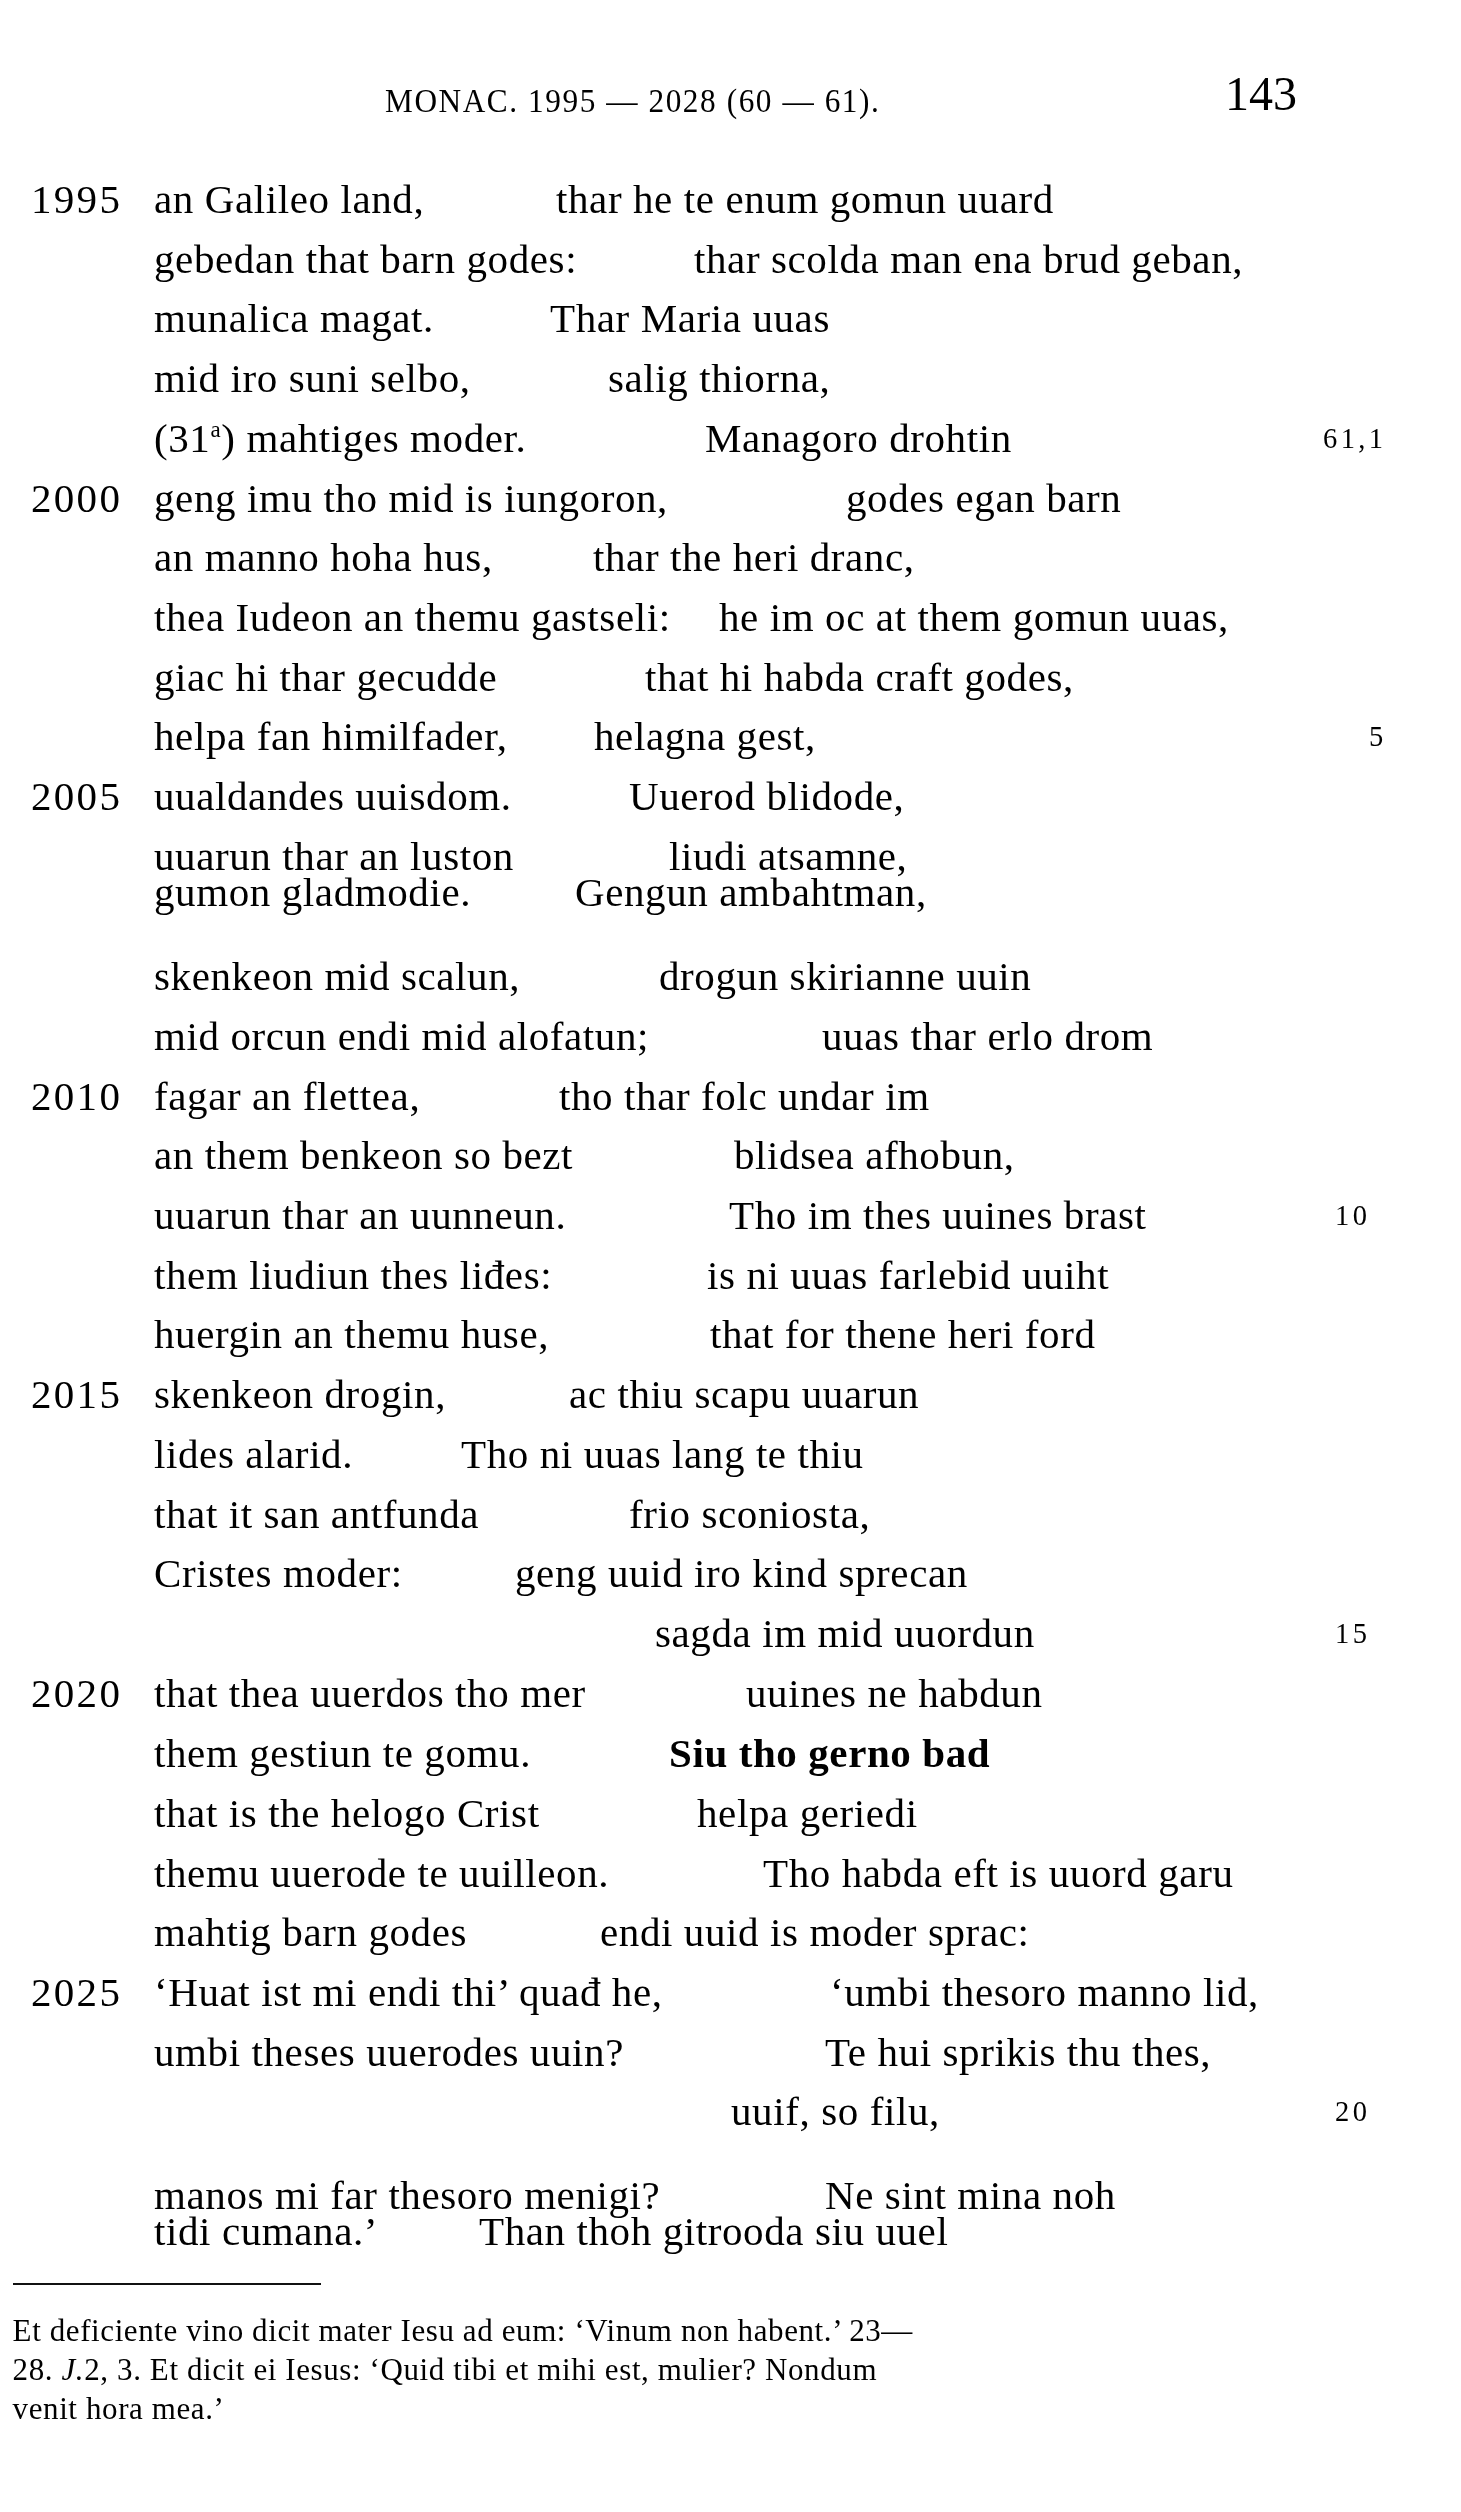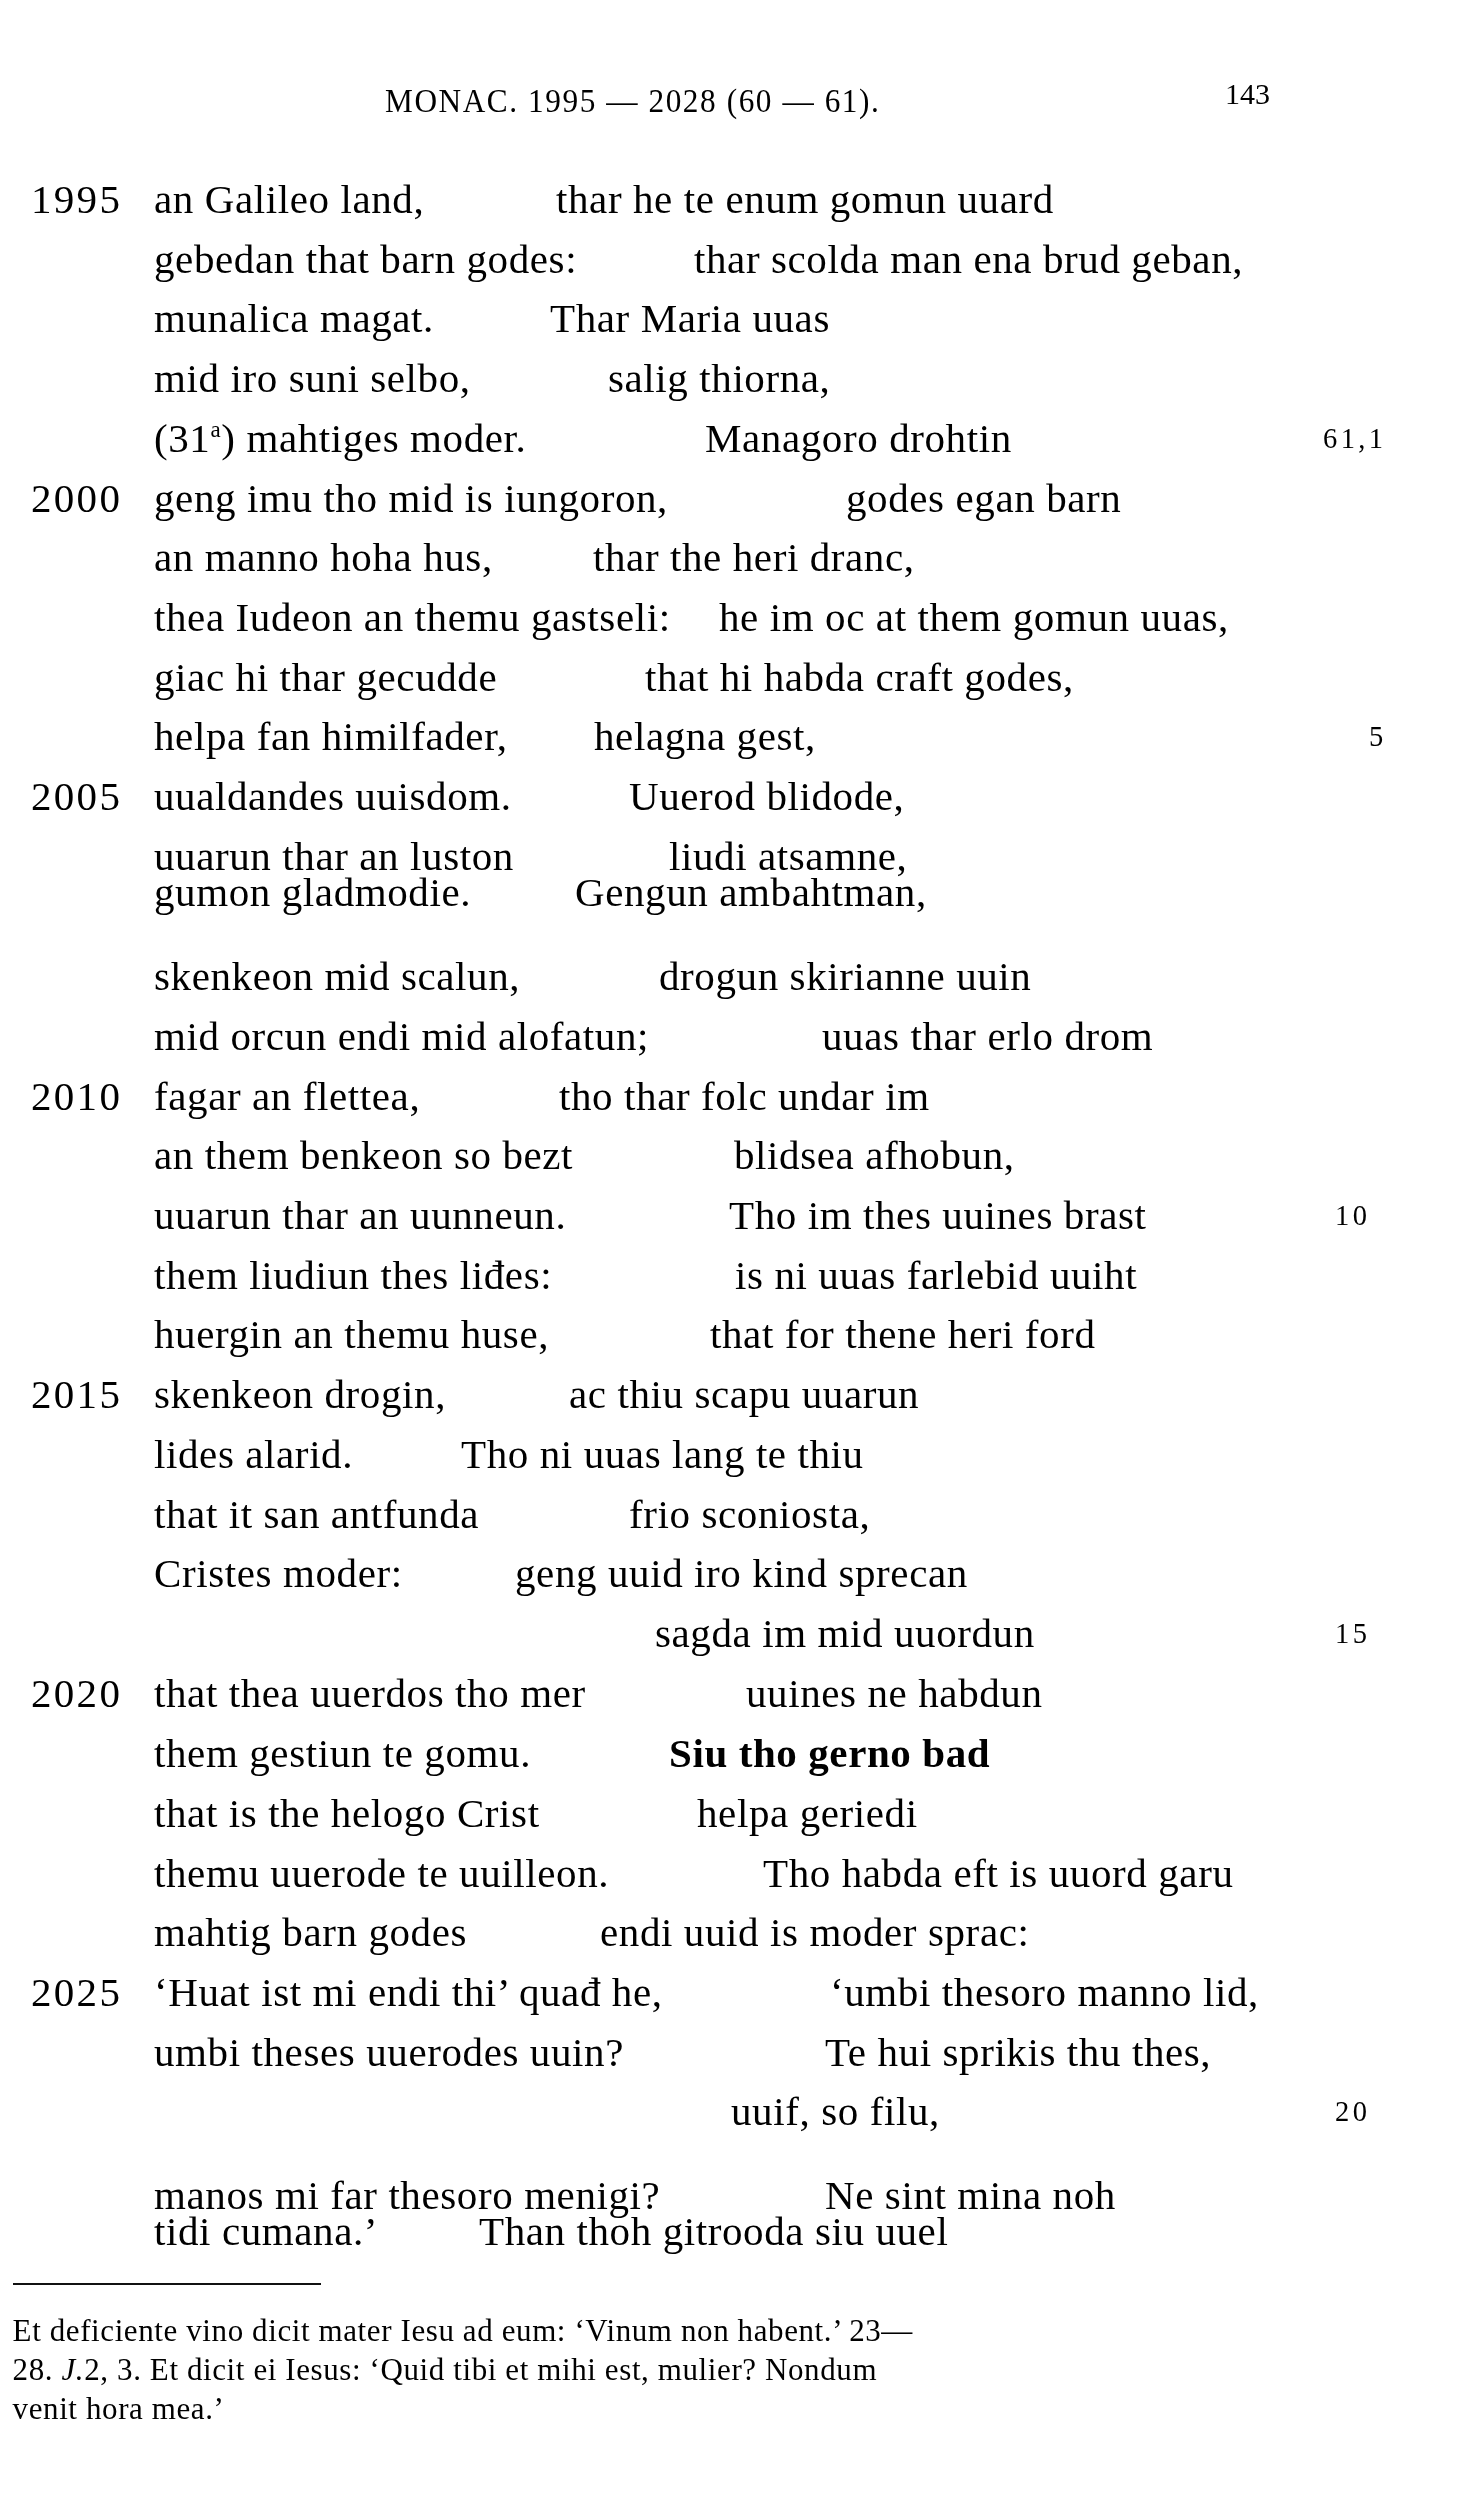--- a/index.html
+++ b/index.html
@@ -1,21 +1,21 @@
 <!DOCTYPE html>
 <html style="font-size:9px"><head>
 <meta charset="utf-8">
 <style>
   html, body { margin: 0; padding: 0; background: #ffffff; }
   body { width: 1462px; height: 2512px; position: relative; overflow: hidden;
          font-family: "Liberation Serif", "DejaVu Serif", serif; color: #000; }
   .page { position: absolute; left: 0; top: 0; width: 1462px; height: 2492px; background: #fff; }
   .running-head { position: absolute; left: 385px; top: 78px; font-size: 34px; line-height: 46px;
                   letter-spacing: 1.7px; white-space: nowrap; transform: scaleX(0.92); transform-origin: left top; }
-  .page-number { position: absolute; left: 1225px; top: 71px; font-size: 30px; line-height: 46px; white-space: nowrap; }
+  .page-number { position: absolute; left: 1225px; top: 71px; font-size: 48px; line-height: 46px; white-space: nowrap; }
   .verse-line { position: absolute; left: 0; width: 1462px; height: 59px; font-size: 41px; line-height: 59px; white-space: nowrap; }
   .line-no { position: absolute; left: 31px; top: 0; letter-spacing: 2.3px; }
   .half-a { position: absolute; left: 154px; top: 0; letter-spacing: 0.6px; }
   .half-b { position: absolute; top: 0; letter-spacing: 0.6px; }
   .margin-ref { position: absolute; top: 0; font-size: 28.5px; letter-spacing: 3.4px; }
   .sup { font-size: 23px; vertical-align: 15px; line-height: 0; }
   .footnote-rule { position: absolute; left: 12.6px; top: 2283px; width: 308px; height: 1.7px; background: #111; }
   .footnote-line { position: absolute; left: 12.6px; font-size: 31px; line-height: 38px; white-space: nowrap; letter-spacing: 0.6px; }
   .fn-italic { font-style: italic; }
 </style>
@@ -116,21 +116,21 @@
       </div>
       <div class="verse-line" style="top: 1186px;">
         <span class="line-no"></span>
         <span class="half-a">uuarun thar an uunneun.</span>
         <span class="half-b" style="left: 729px;">Tho im thes uuines brast</span>
         <span class="margin-ref" style="left: 1335px;">10</span>
       </div>
       <div class="verse-line" style="top: 1246px;">
         <span class="line-no"></span>
         <span class="half-a">them liudiun thes liđes:</span>
-        <span class="half-b" style="left: 735px;">is ni uuas farlebid uuiht</span>
+        <span class="half-b" style="left: 707px;">is ni uuas farlebid uuiht</span>
       </div>
       <div class="verse-line" style="top: 1305px;">
         <span class="line-no"></span>
         <span class="half-a">huergin an themu huse,</span>
         <span class="half-b" style="left: 710px;">that for thene heri ford</span>
       </div>
       <div class="verse-line" style="top: 1365px;">
         <span class="line-no">2015</span>
         <span class="half-a">skenkeon drogin,</span>
         <span class="half-b" style="left: 569px;">ac thiu scapu uuarun</span>

